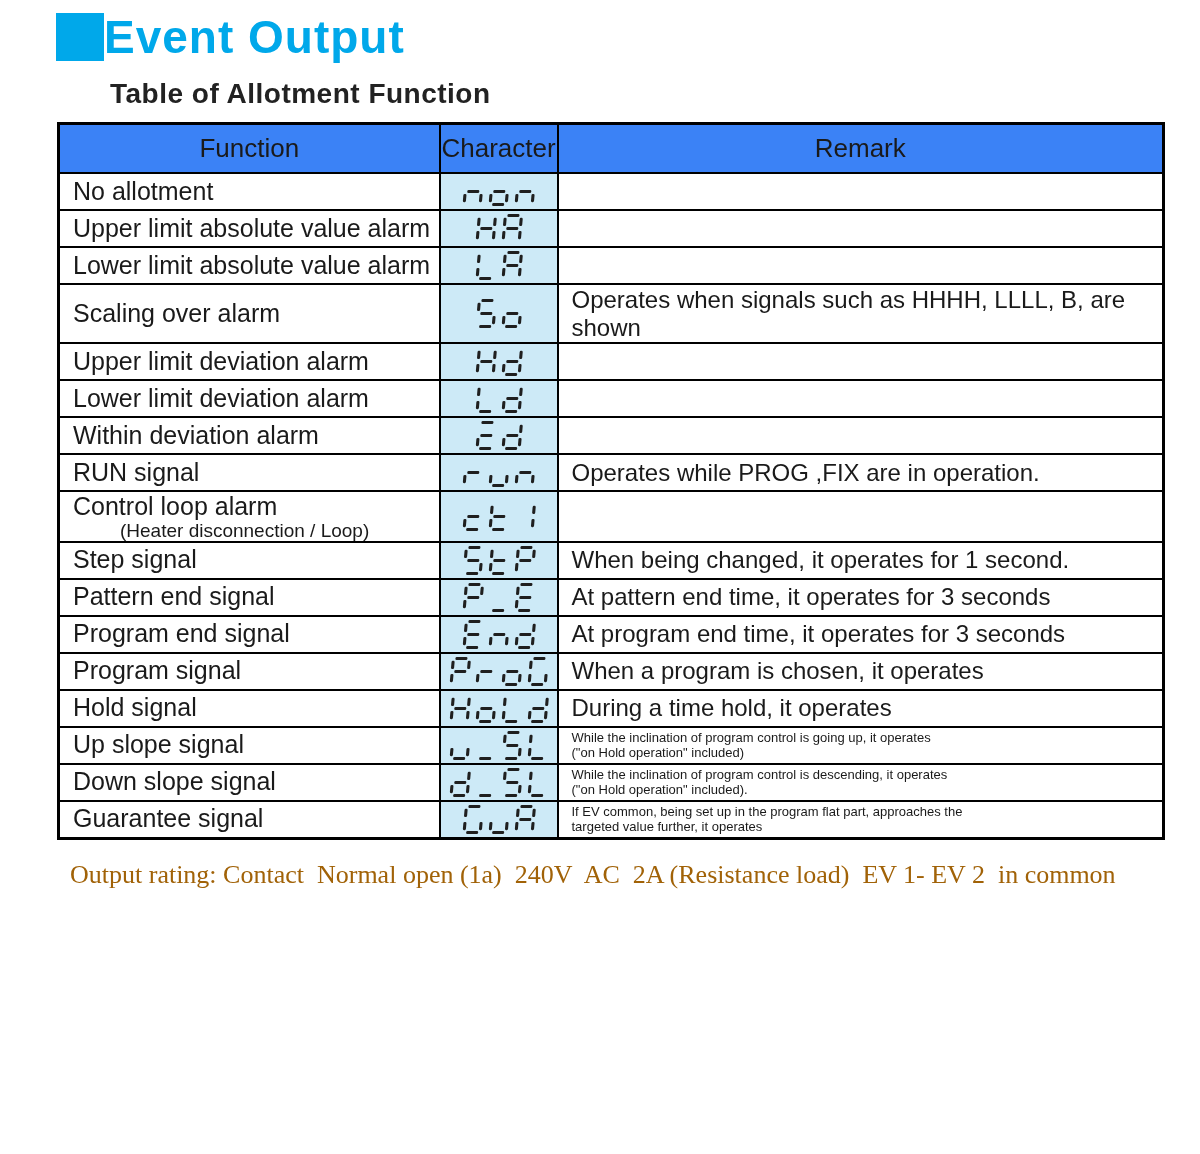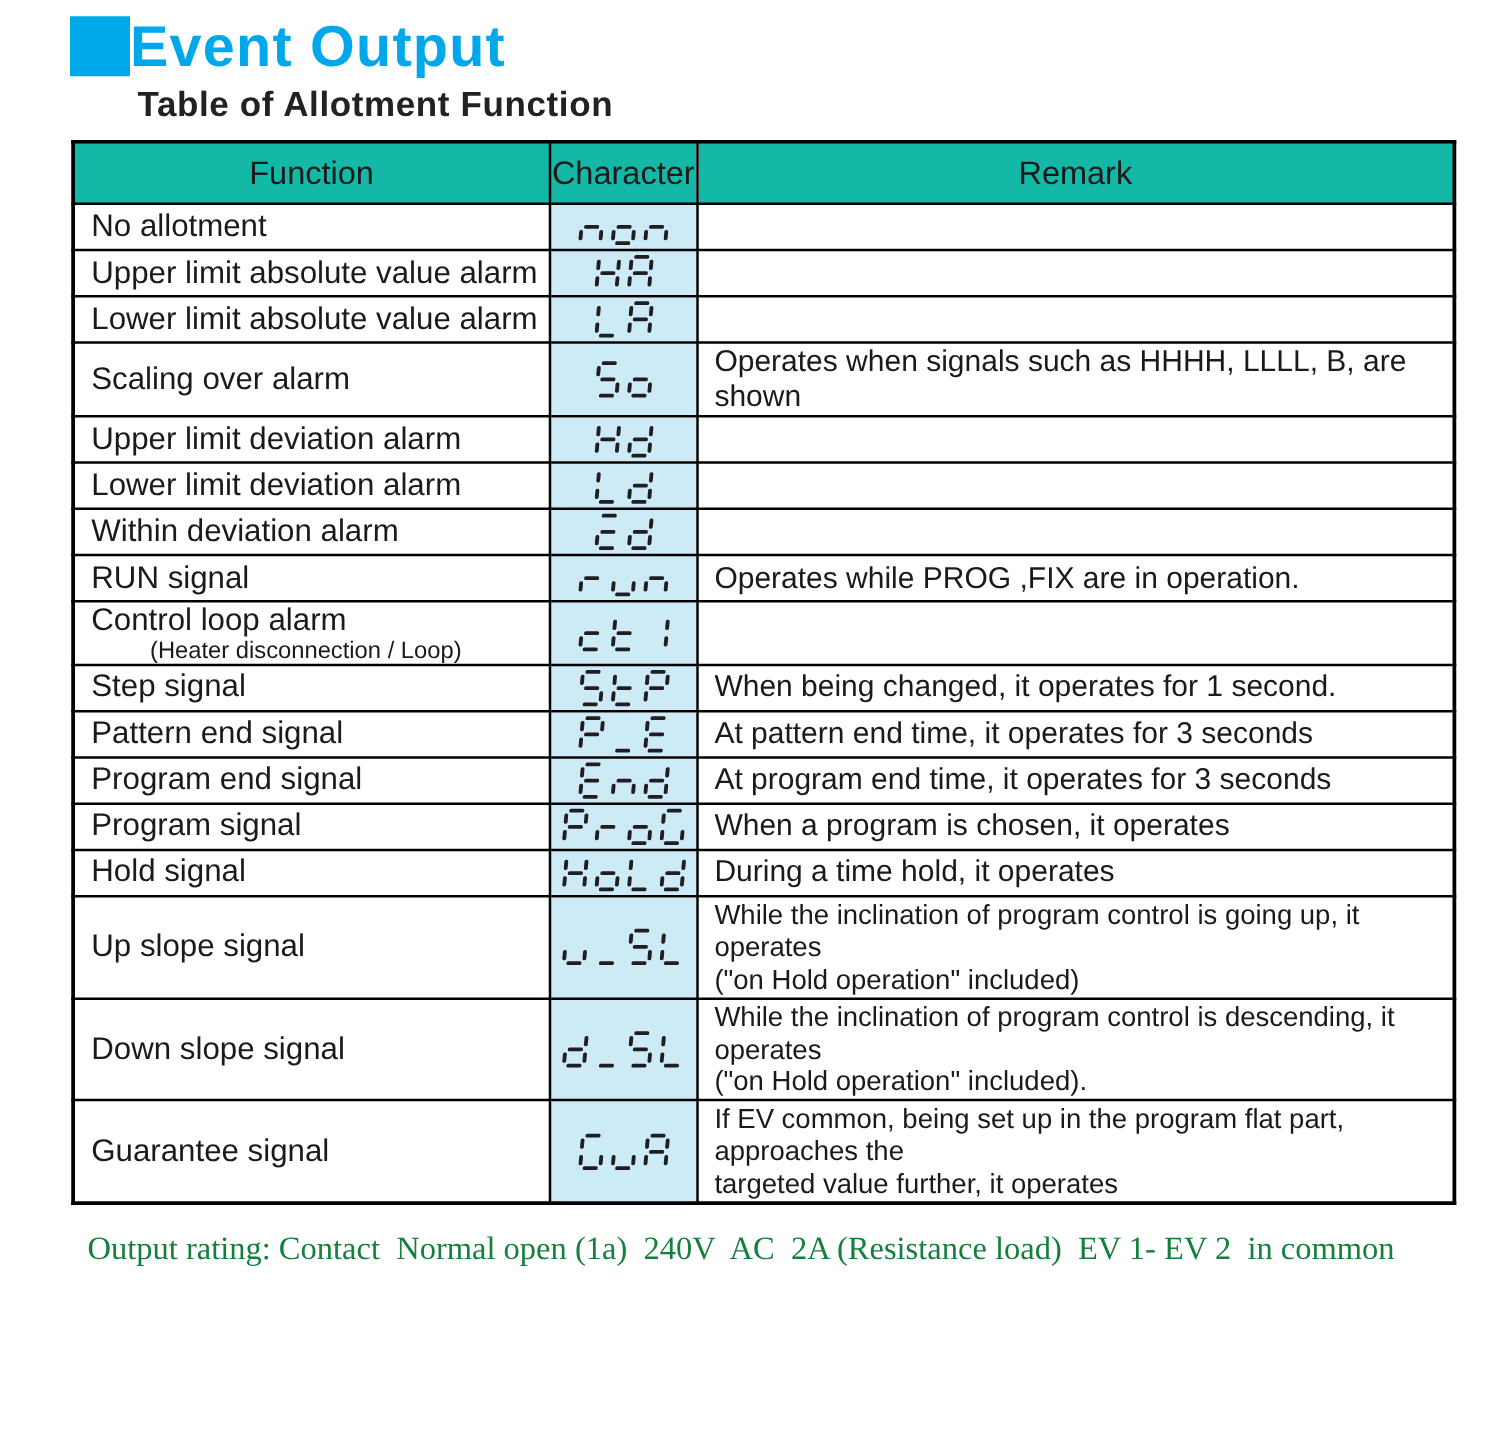--- a/index.html
+++ b/index.html
@@ -4,44 +4,44 @@
 <style>
   html,body { margin:0; padding:0; }
   body {
     width:1200px; height:1154px; background:#ffffff;
     font-family:"Liberation Sans", sans-serif; color:#1a1a1a;
     overflow:hidden;
   }
   .title-row { display:flex; align-items:center; padding:10px 0 0 56px; }
   .title-square { width:48px; height:48px; background:#00a8ea; flex:0 0 auto; }
   .title { font-size:46px; font-weight:bold; color:#00a8ea; margin:0; letter-spacing:1px; }
-  .subtitle { margin:4px 0 12px 110px; font-size:28px; font-weight:bold; letter-spacing:0.5px; color:#222; }
+  .subtitle { margin:14px 0 12px 110px; font-size:28px; font-weight:bold; letter-spacing:0.5px; color:#222; }
 
   table.allot {
     border-collapse:collapse; margin-left:57px; width:1105px;
     table-layout:fixed; border:3px solid #000;
   }
   .allot th, .allot td { border:2px solid #000; overflow:hidden; }
   .allot thead th {
-    background:#14b8a6; font-size:26px; font-weight:normal;
+    background:#3b82f6; font-size:26px; font-weight:normal;
     height:45px; text-align:center; color:#1a1a1a;
   }
   .allot tbody tr { height:37px; }
   .fn-cell { padding:1px 6px 1px 13px; vertical-align:middle; }
   .fn-main { font-size:25px; line-height:1.1; }
   .fn-note { font-size:19px; line-height:1.0; padding-left:47px; }
   .ch-cell { background:#cdeaf7; text-align:center; vertical-align:middle; }
   .seg-group { display:inline-flex; gap:2px; align-items:flex-end; vertical-align:middle; }
   svg.segchar { width:24px; height:33px; display:block; }
   .rm-cell { padding:1px 8px 1px 13px; font-size:24px; vertical-align:middle; line-height:1.15; }
-  .rm-cell.small { font-size:22px; line-height:1.18; }
+  .rm-cell.small { font-size:13px; line-height:1.18; }
   .rm-cell .rline { display:block; }
   .footer {
     font-family:"Liberation Serif", serif; font-size:26px;
-    margin:20px 0 0 70px; white-space:pre; color:#15803d;
+    margin:20px 0 0 70px; white-space:pre; color:#a16207;
   }
 </style>
 </head>
 <body>
 
 <div class="page">
 
   <div class="title-row">
     <span class="title-square"></span>
     <h1 class="title">Event Output</h1>

